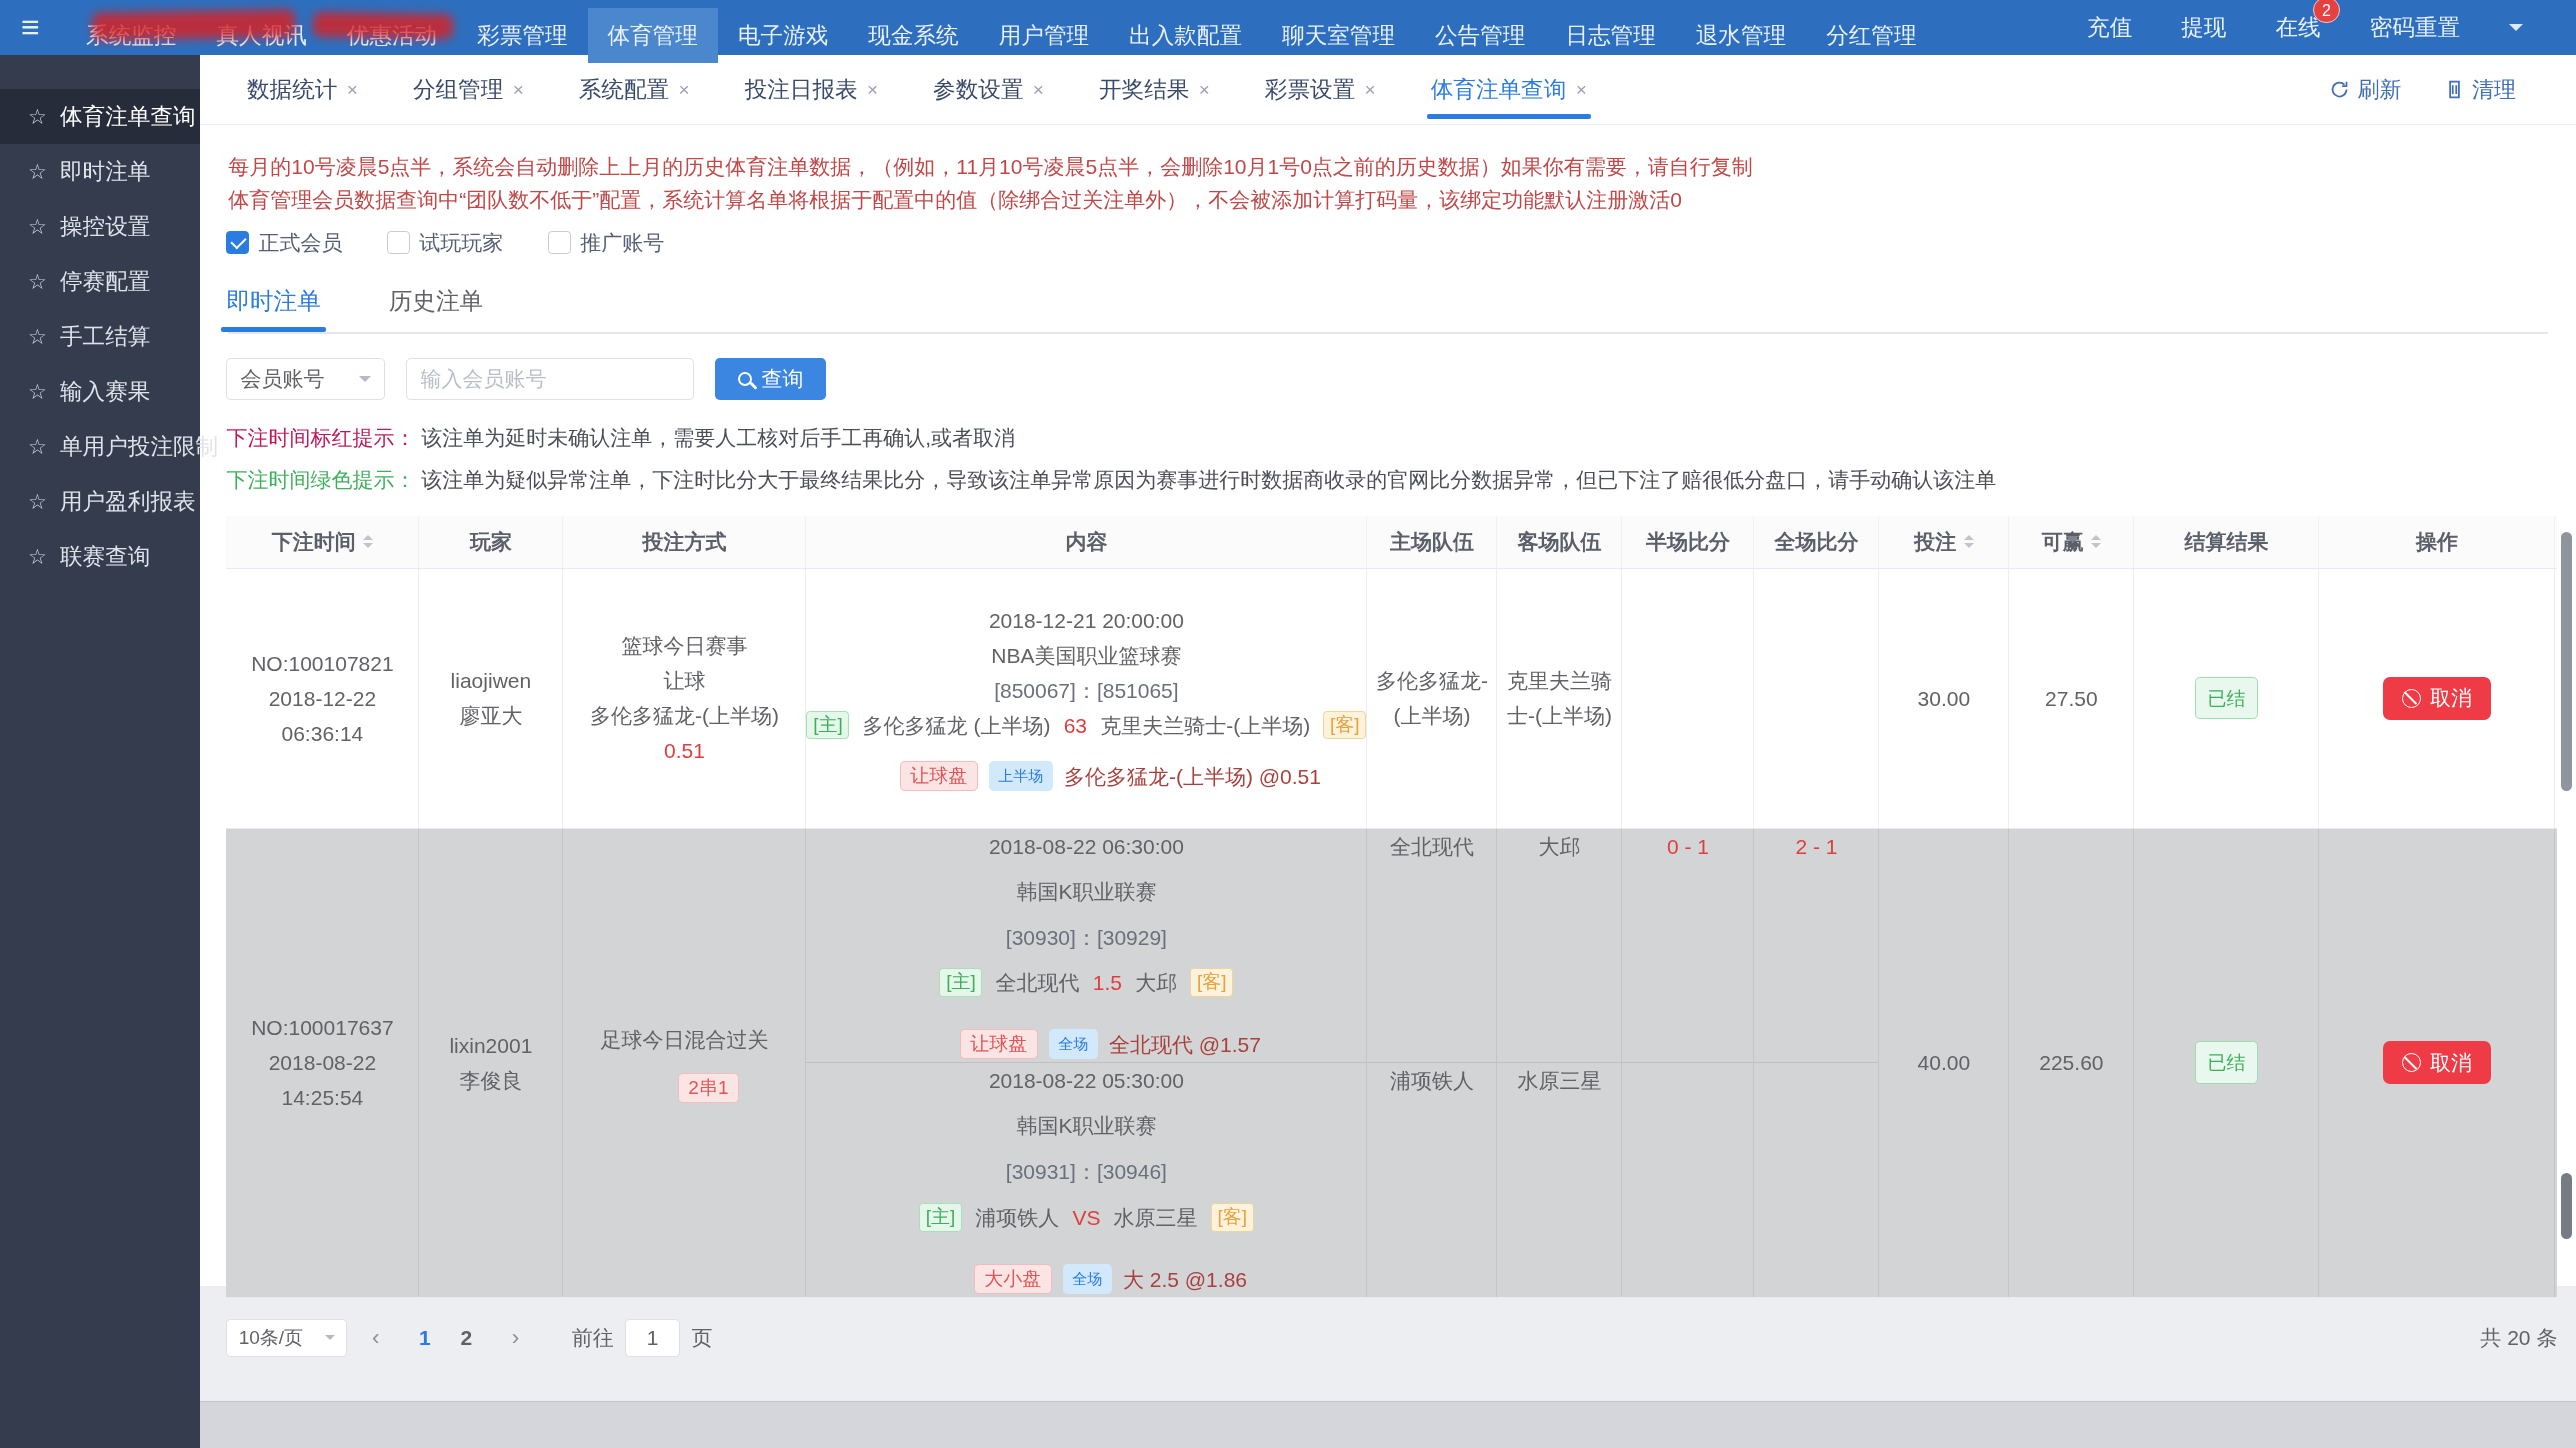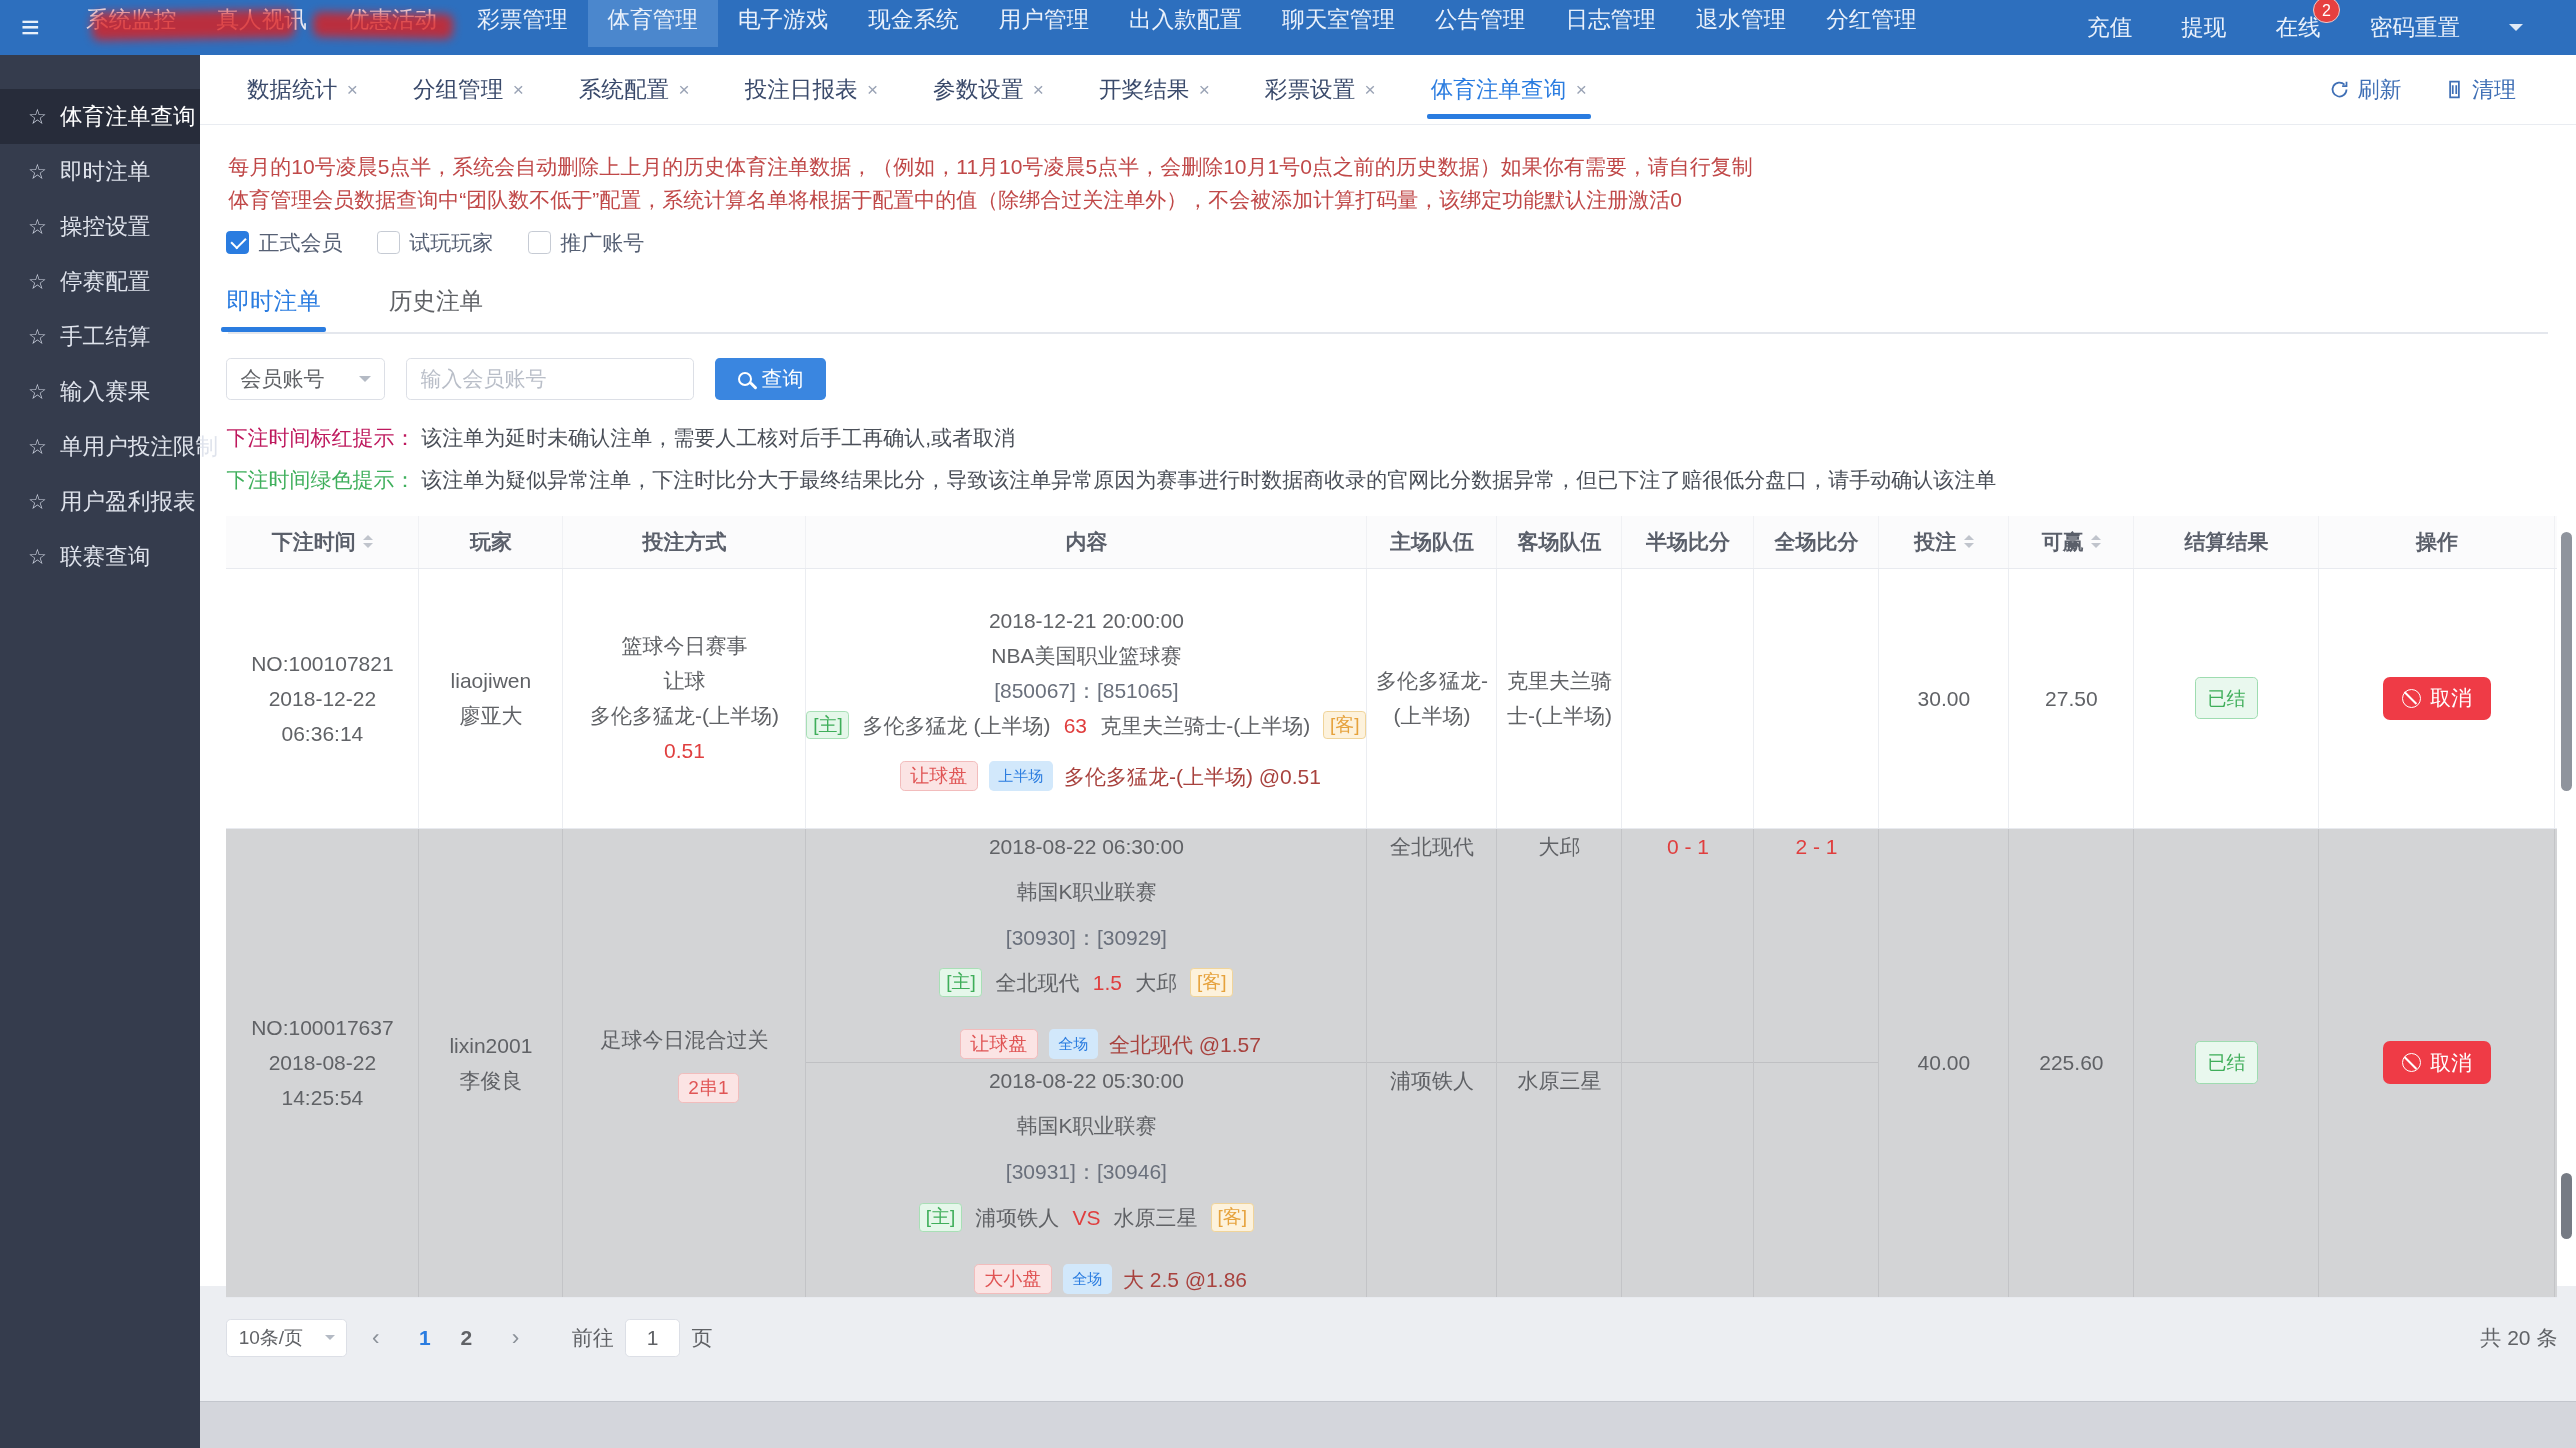--- a/index.html
+++ b/index.html
@@ -4,21 +4,21 @@
 <style>
   * { margin:0; padding:0; box-sizing:border-box; }
   html,body { width:2576px; height:1448px; overflow:hidden;
     font-family:"Liberation Sans","DejaVu Sans",sans-serif; background:#eceef2; }
   .screen { position:relative; width:2576px; height:1448px; }
 
   
   .navbar { position:absolute; left:0; top:0; width:100%; height:55px;
     background:#2d6fbe; display:flex; align-items:center; color:#fff; z-index:30; }
   .hamburger { font-size:32px; margin:0 26.4px 0 21px; cursor:pointer; color:#e8f0fa; }
-  .nav-items { display:flex; align-items:flex-end; height:39px; }
+  .nav-items { display:flex; align-items:flex-start; height:39px; }
   .nav-item { font-size:22.6px; line-height:55px; padding:0 20px; color:#eaf1fb;
     white-space:nowrap; cursor:pointer; }
   .nav-item.active { background:#4b87cd; }
   .nav-right { margin-left:auto; display:flex; align-items:center; gap:49px;
     padding-right:53px; font-size:22.6px; }
   .nav-right .nv { position:relative; cursor:pointer; color:#eaf1fb; white-space:nowrap; }
   .badge { position:absolute; top:-15px; right:-19px; min-width:26.4px; height:26.4px;
     background:#e64040; border-radius:50%; color:#fff; font-size:16px; line-height:26.4px;
     text-align:center; border:1.9px solid #f0c7c7; }
   .nav-caret { width:0; height:0; border:7.5px solid transparent; border-top-color:#dfe9f6;
@@ -54,21 +54,21 @@
   .tab-action { display:flex; align-items:center; gap:7.5px; cursor:pointer; }
   .tab-action svg { width:21px; height:21px; stroke:#3f6fb5; fill:none; stroke-width:2; }
 
   .content { padding:0 28px 0 26.4px; }
 
   
   .notice { color:#c04848; font-size:21px; line-height:33px; margin-left:1.9px; }
   .notice.first { margin-top:24.5px; }
 
   
-  .chk-row { display:flex; align-items:center; gap:35px; margin-top:13.2px; }
+  .chk-row { display:flex; align-items:center; gap:45px; margin-top:13.2px; }
   .chk { display:flex; align-items:center; gap:9.4px; font-size:21px; color:#566074; cursor:pointer;}
   .box { width:22.6px; height:22.6px; border:1.9px solid #c6cbd4; border-radius:3.8px; background:#fff; }
   .box.checked { background:#2a7ce0; border-color:#2a7ce0; position:relative; }
   .box.checked::after { content:""; position:absolute; left:6.6px; top:1.9px; width:6.6px; height:12.3px;
     border:solid #fff; border-width:0 2.8px 2.8px 0; transform:rotate(45deg); }
 
   
   .subtabs { display:flex; gap:68px; margin-top:28px; font-size:23.6px; position:relative; }
   .subtab { color:#606266; cursor:pointer; padding-bottom:15px; position:relative; }
   .subtab.active { color:#2a7ce0; }

